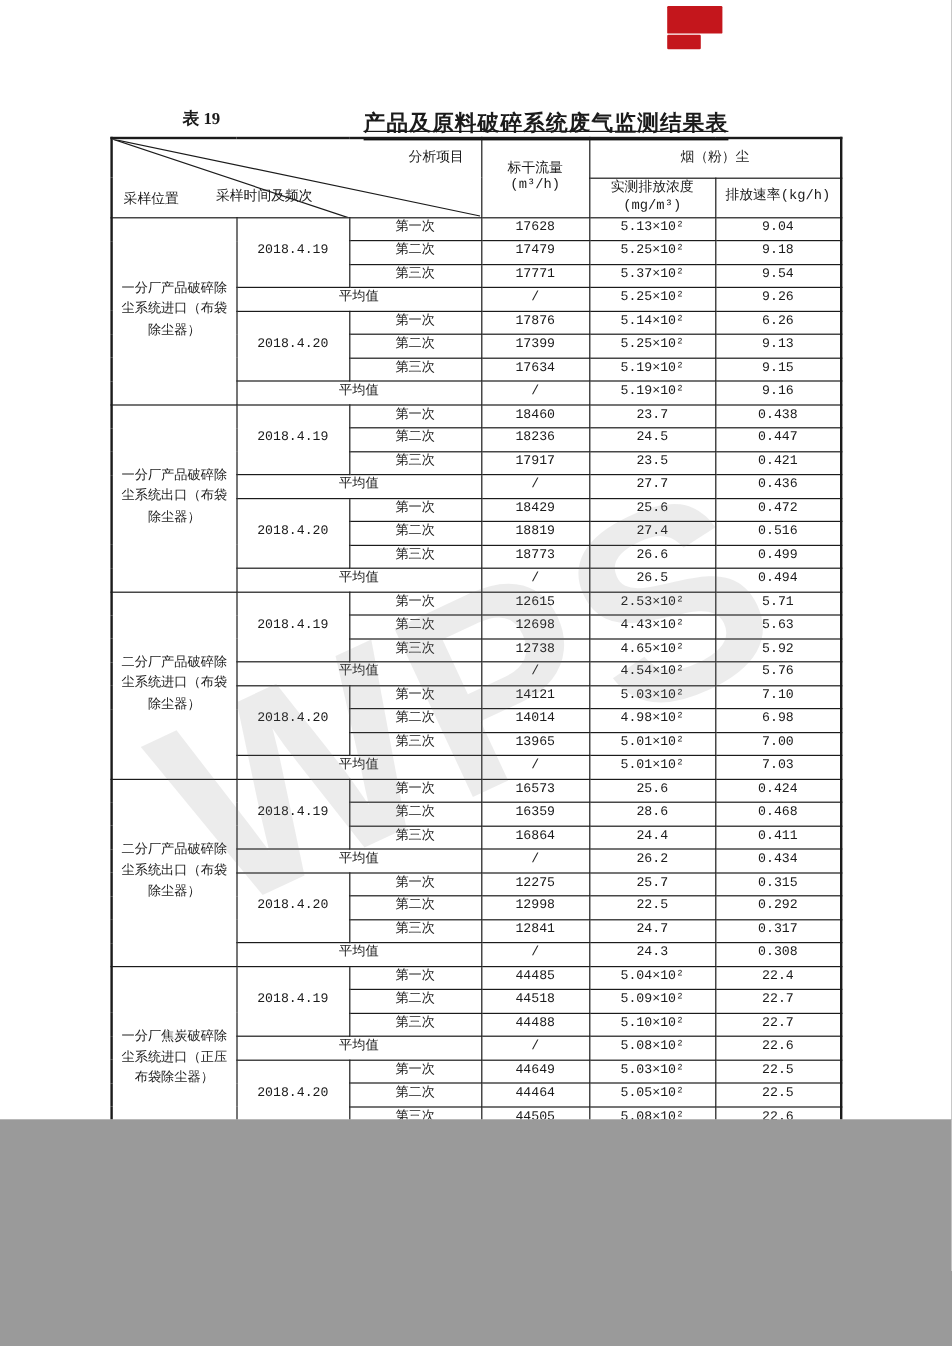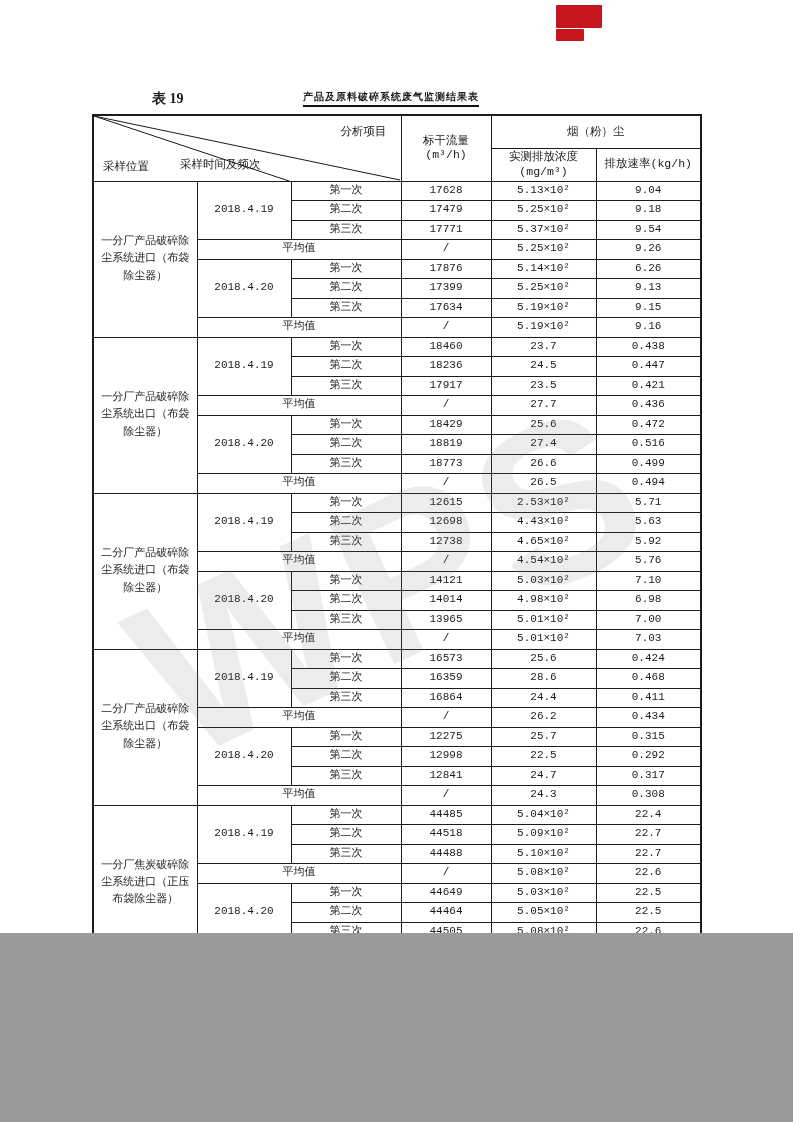--- a/index.html
+++ b/index.html
@@ -5,22 +5,22 @@
   html,body{margin:0;padding:0;background:#9a9a9a;}
   #page{
     position:relative;width:793px;height:933px;background:#ffffff;
     margin:0 auto;overflow:hidden;
     font-family:"Liberation Serif","DejaVu Serif",serif;color:#1b1b1b;
   }
   
   #title-row{position:absolute;left:0;top:90px;width:793px;height:22px;}
   #table-label{position:absolute;left:152px;top:0;font-size:14px;font-weight:bold;}
   #doc-title{
-    position:absolute;left:303px;top:0;font-size:10px;font-weight:bold;
-    letter-spacing:1px;border-bottom:2px solid #111;padding-bottom:1px;
+    position:absolute;left:303px;top:0;font-size:18px;font-weight:bold;
+    letter-spacing:1px;border-bottom:2px solid #111;padding-bottom:1px;text-decoration:underline;
   }
   
   #monitor-table{
     position:absolute;left:92px;top:114px;width:608px;
     border-collapse:collapse;table-layout:fixed;
     font-size:11px;line-height:1.25;
   }
   #monitor-table td{
     border:1px solid #1b1b1b;text-align:center;vertical-align:middle;
     padding:0 2px;overflow:hidden;

